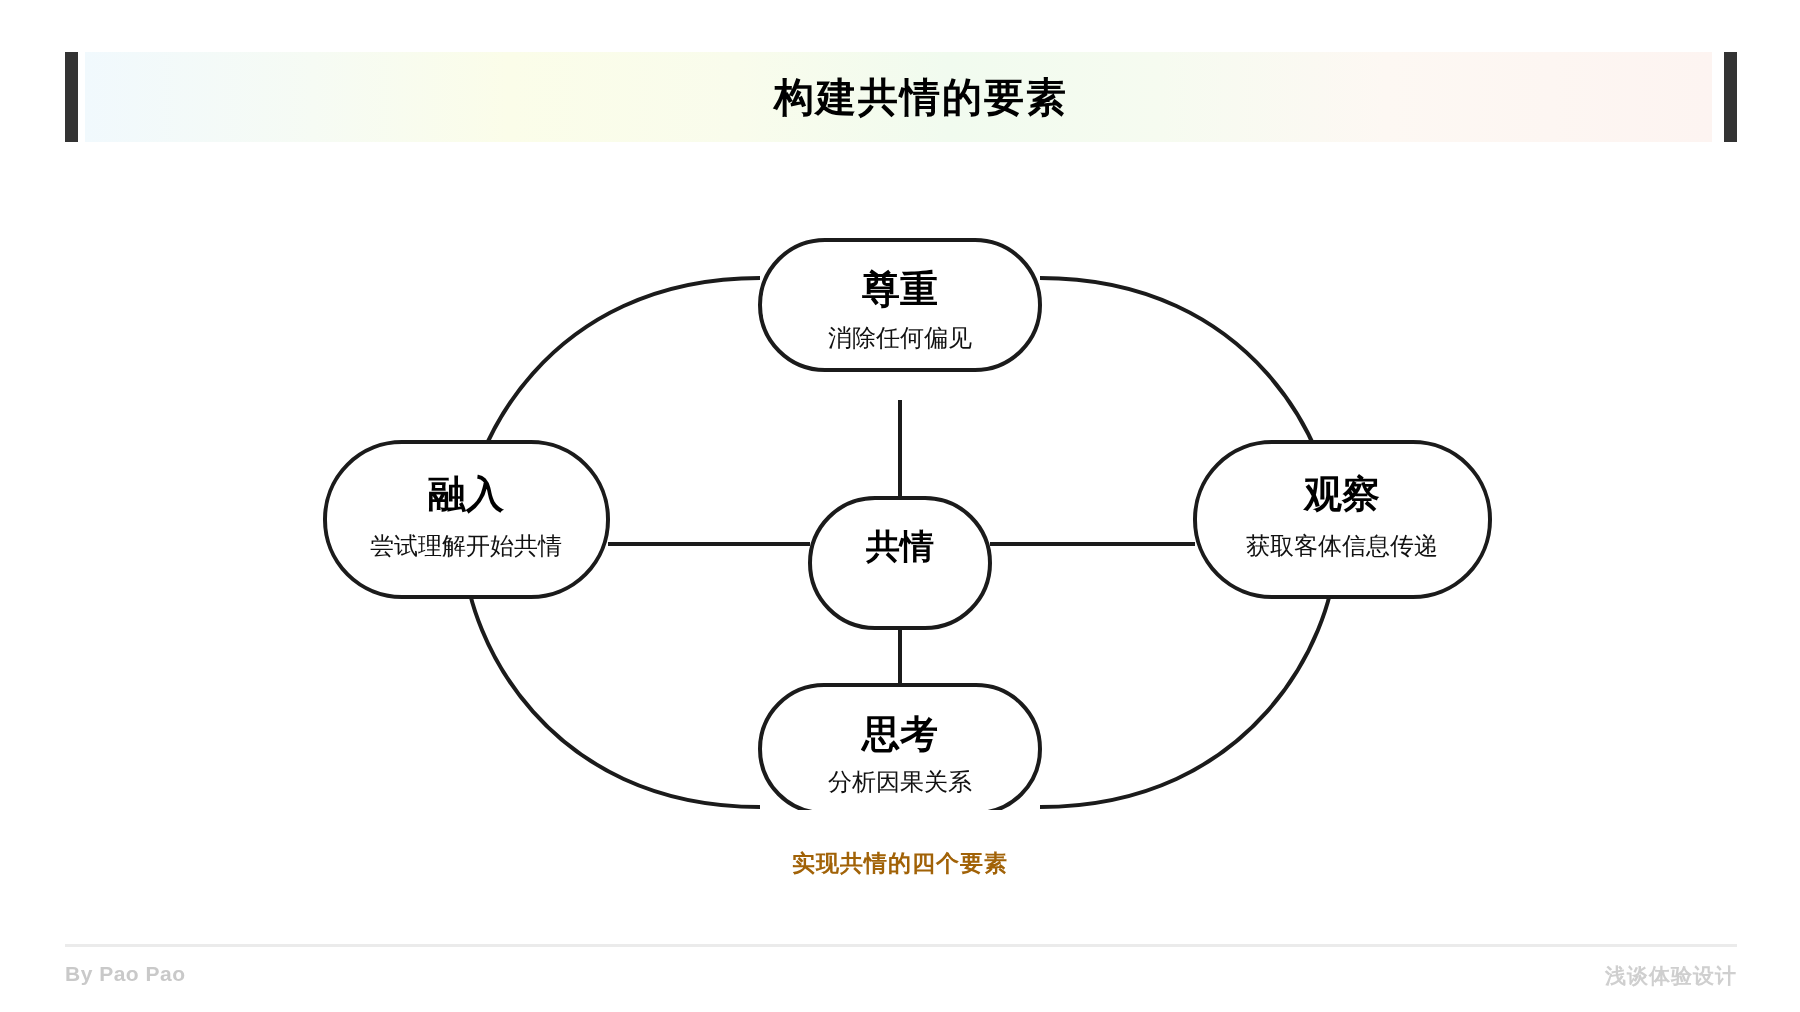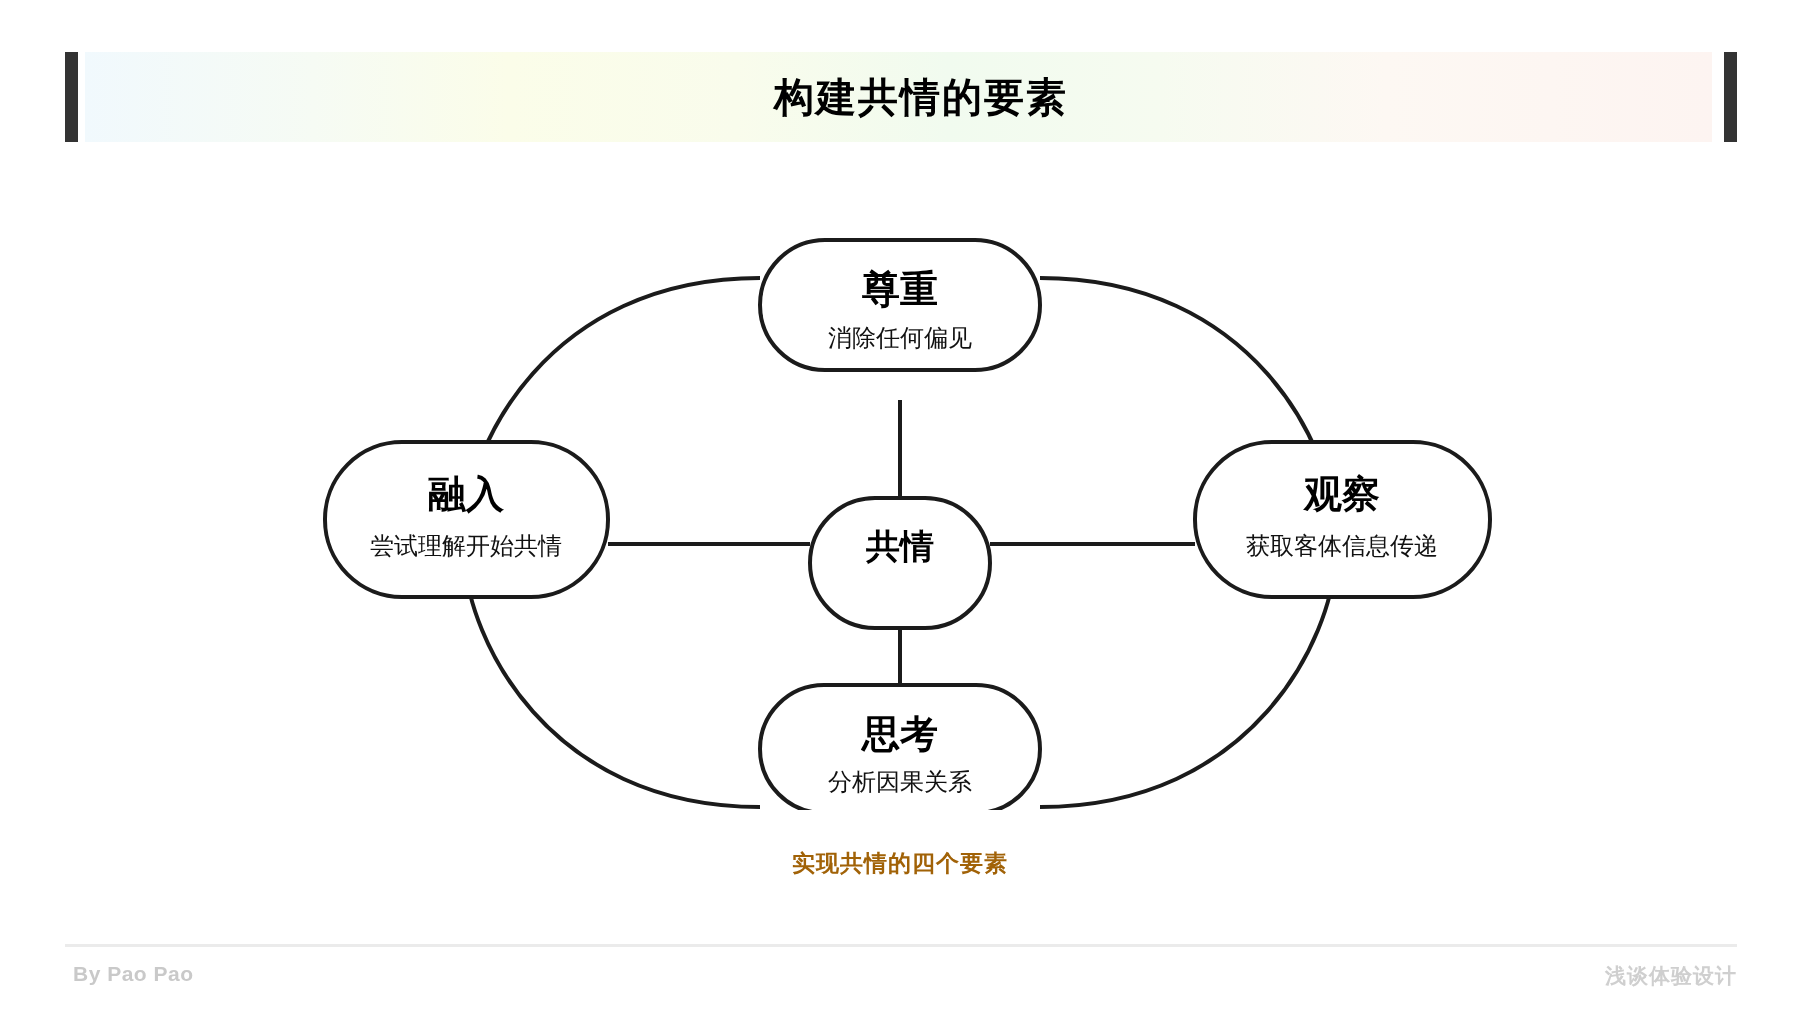--- a/index.html
+++ b/index.html
@@ -122,21 +122,20 @@
     background: #ebebeb;
   }
   .footer-left {
     position: absolute;
     left: 65px;
     top: 962px;
     font-size: 21px;
     font-weight: bold;
     color: #c9c9c9;
     letter-spacing: .5px;
-    margin-left: 8px;
   }
   .footer-right {
     position: absolute;
     right: 63px;
     top: 962px;
     font-size: 21px;
     font-weight: bold;
     color: #cfcfcf;
     letter-spacing: 1px;
   }

